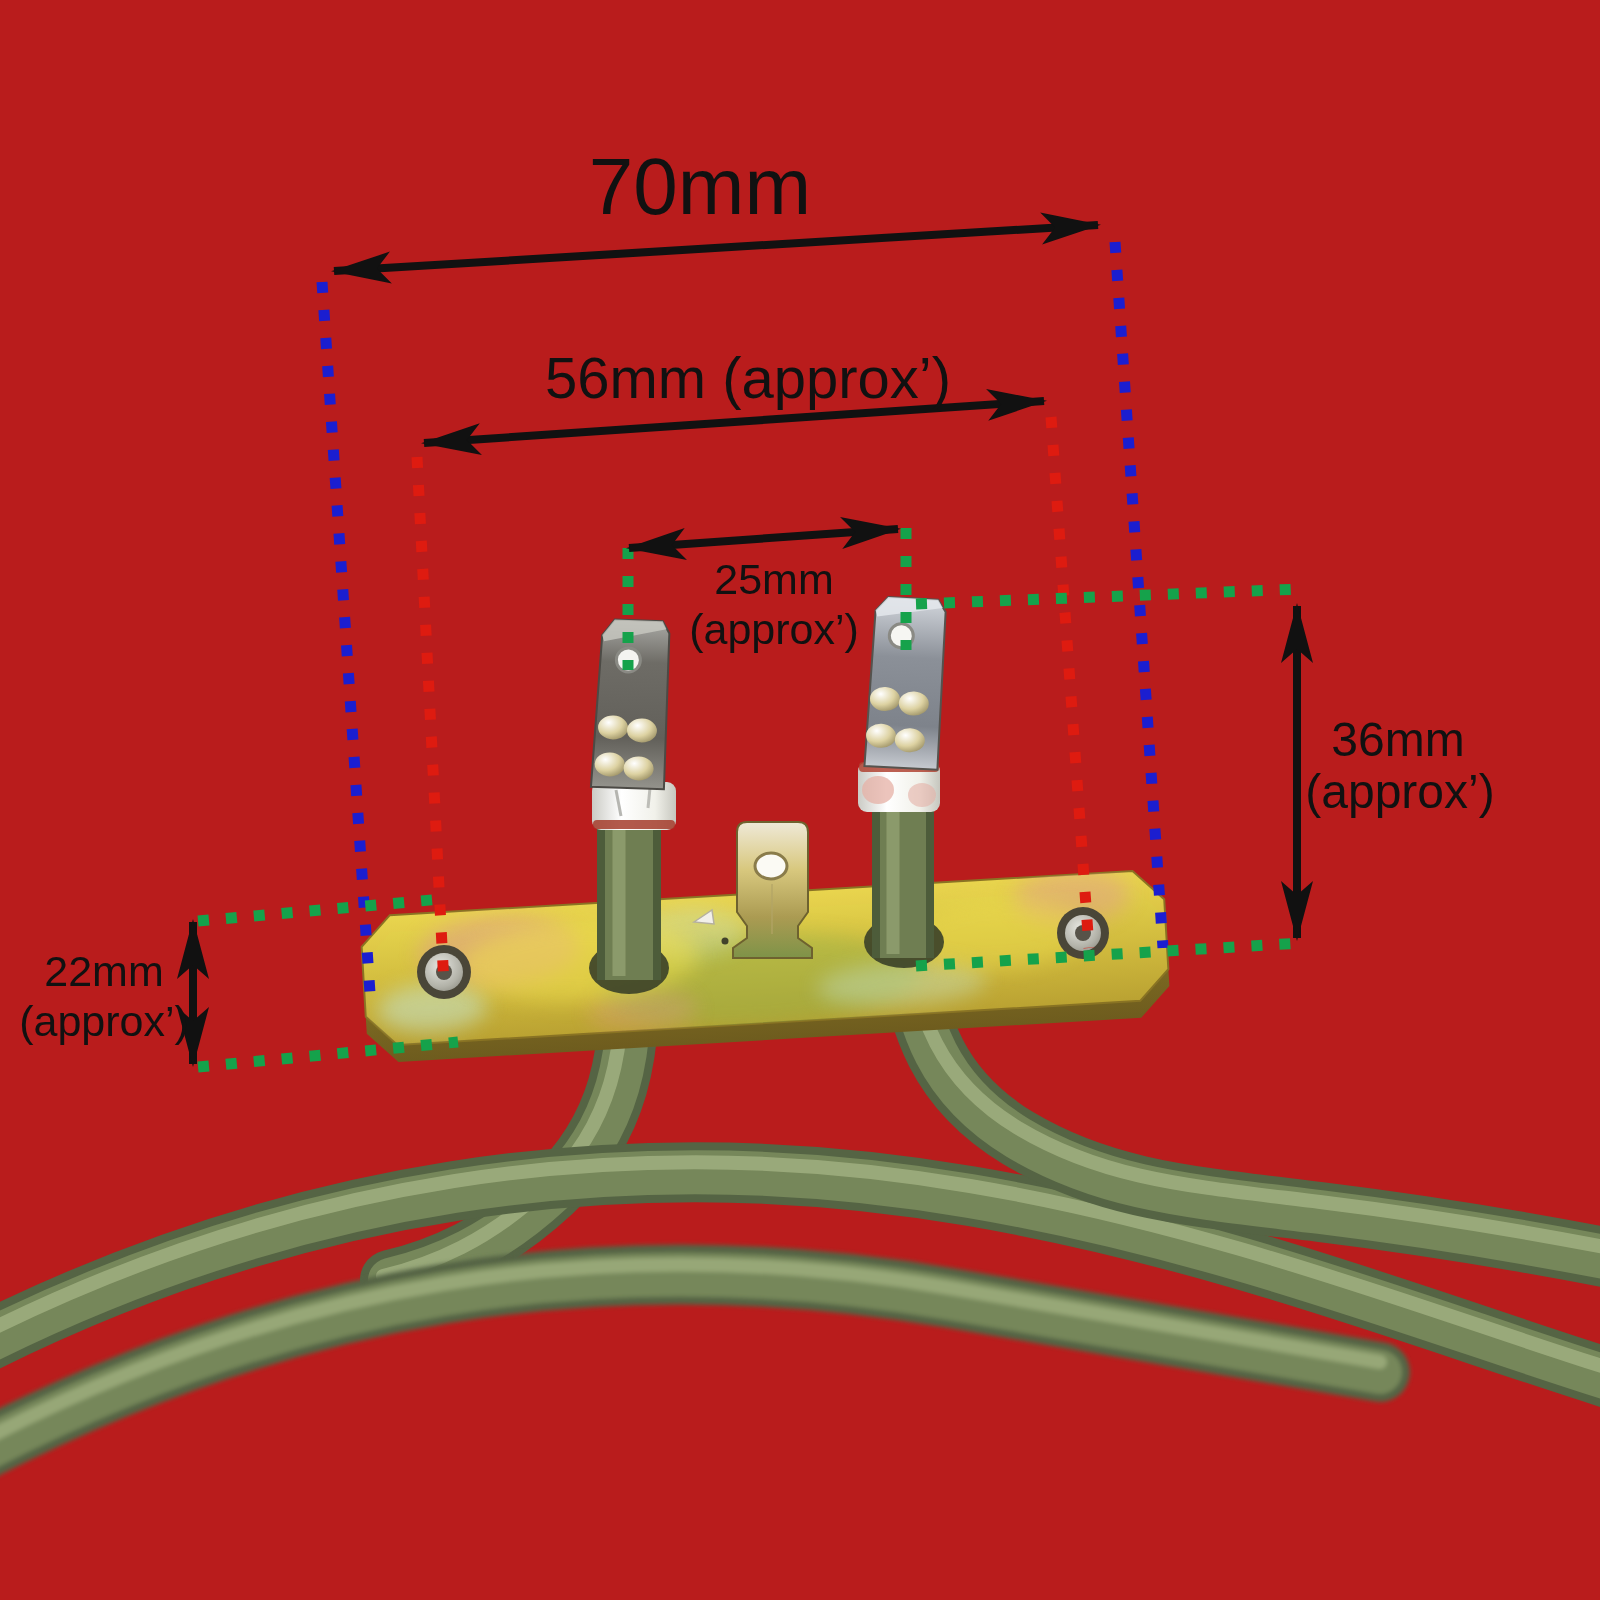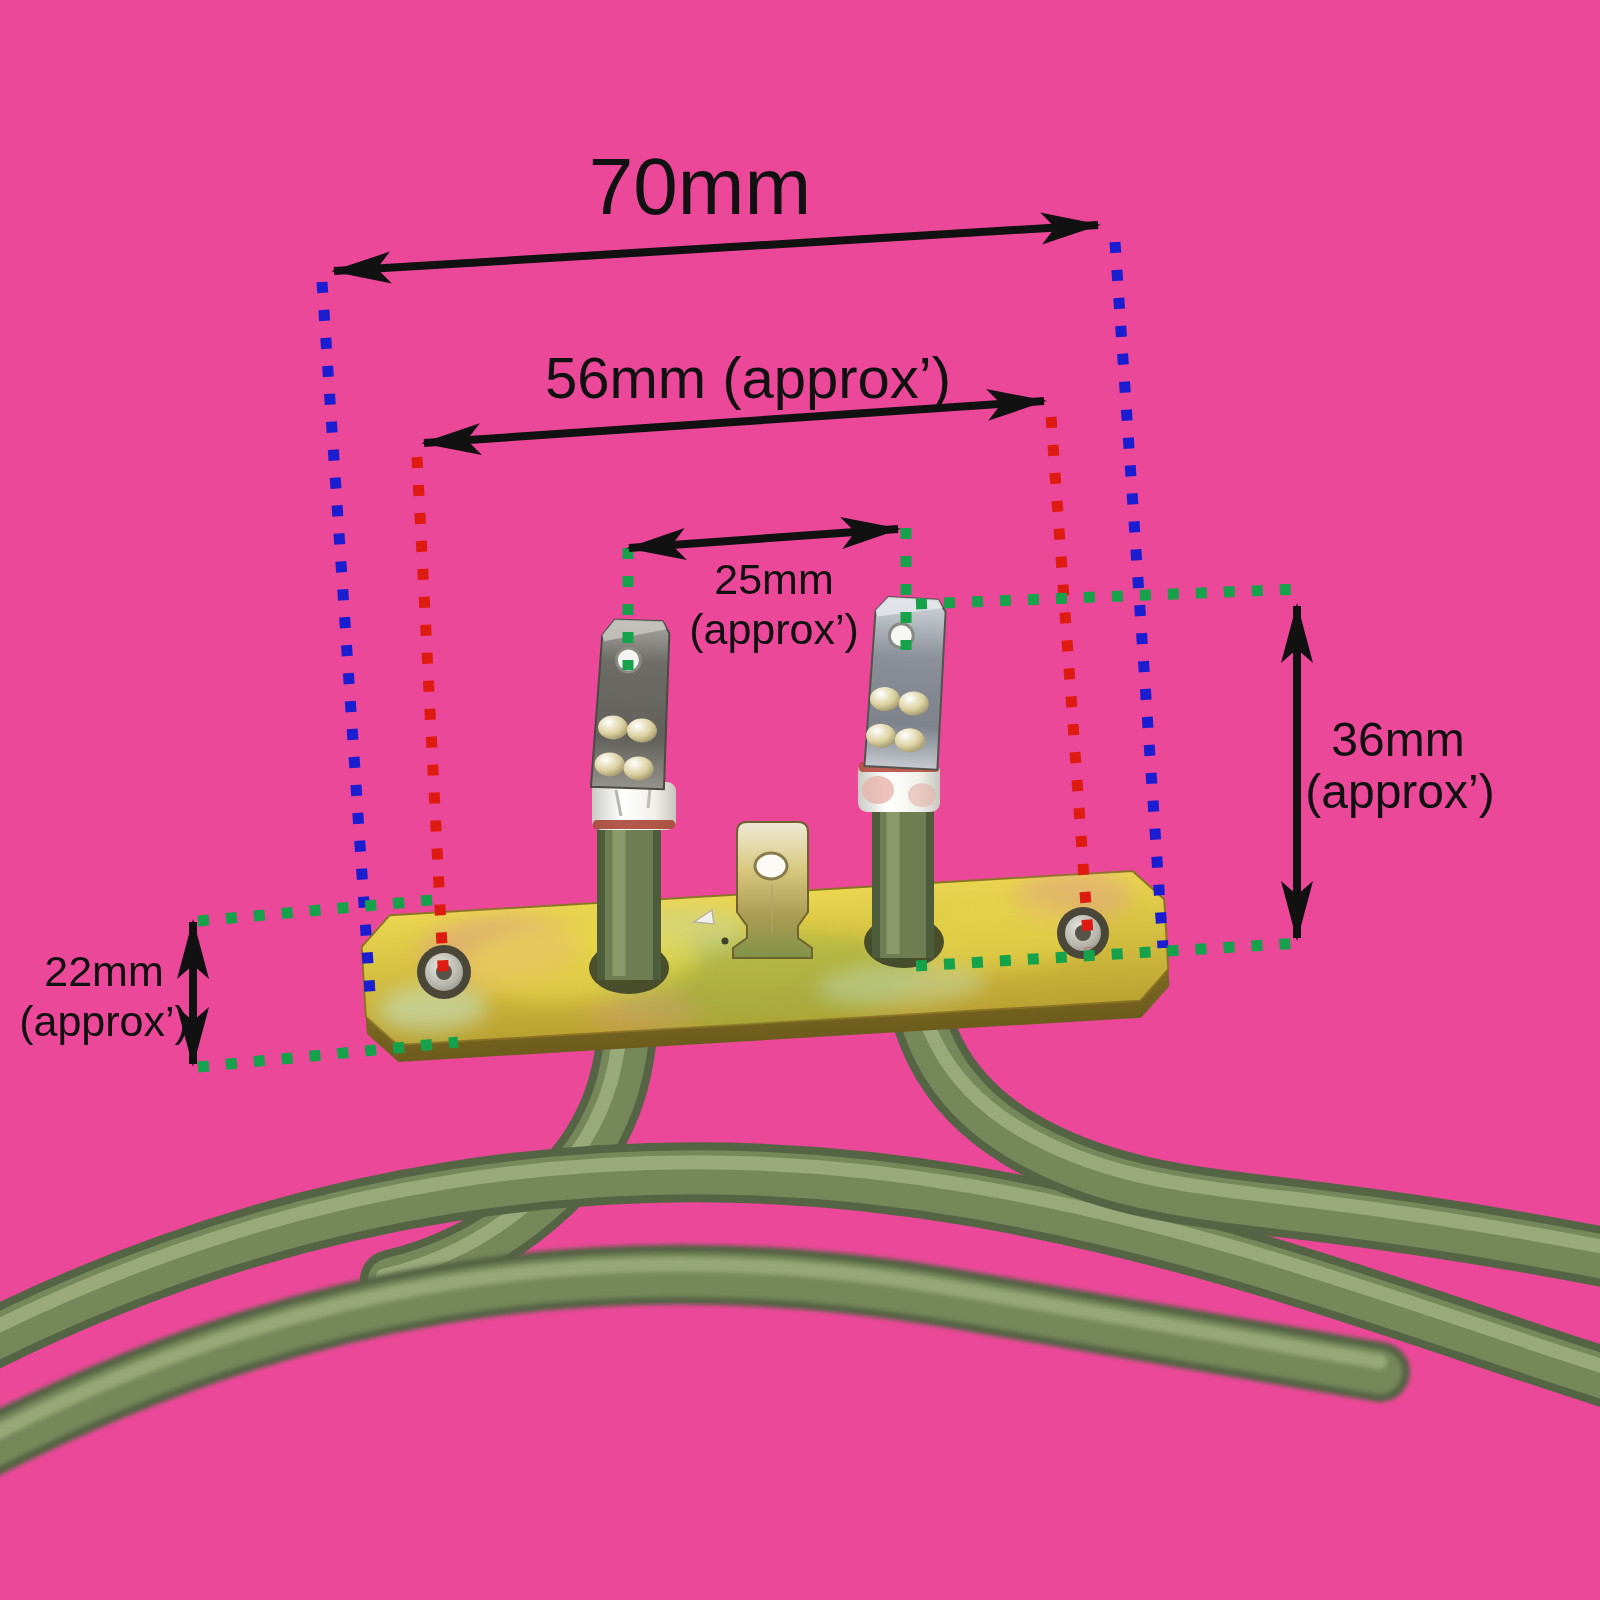--- a/index.html
+++ b/index.html
@@ -1,16 +1,16 @@
 <!DOCTYPE html>
 <html><head>
 <meta charset="utf-8">
 <style>
   html,body{margin:0;padding:0;background:#fff;}
-  .stage{width:1600px;height:1600px;position:relative;background:#ec4899;overflow:hidden;}
+  .stage{width:1600px;height:1600px;position:relative;background:#b91c1c;overflow:hidden;}
   svg{display:block;}
   text{font-family:"Liberation Sans", sans-serif;fill:#111;}
   .dimtext{font-weight:400;}
 </style>
 </head>
 <body>
 
 <div class="stage">
 <svg width="1600" height="1600" viewBox="0 0 1600 1600">
   <defs>

